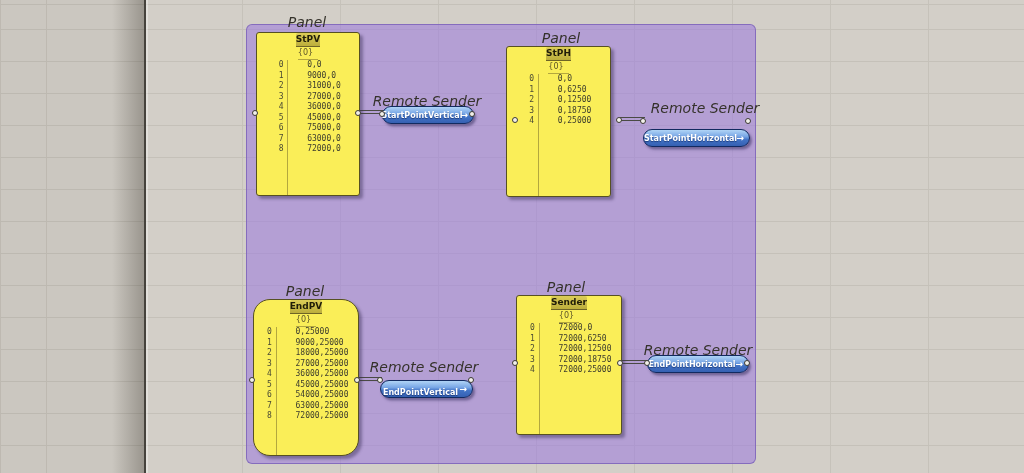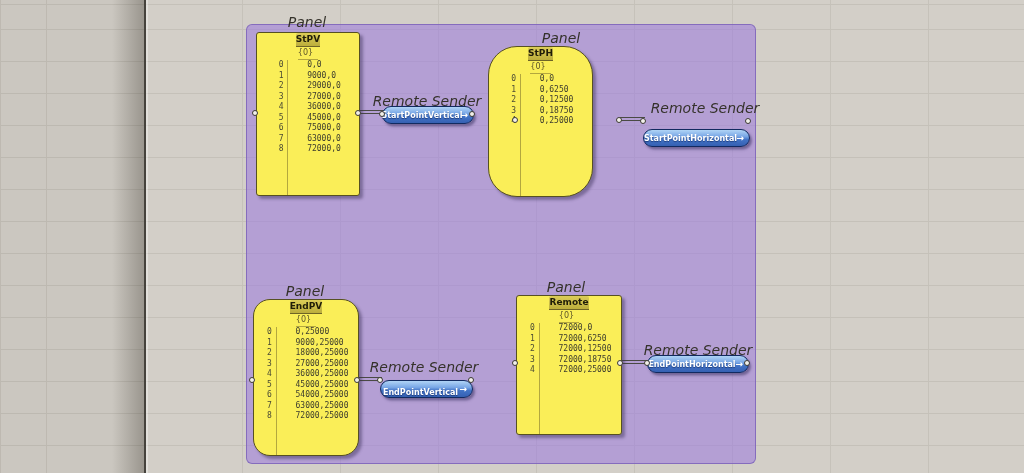--- a/index.html
+++ b/index.html
@@ -111,21 +111,21 @@
         <div class="prow">
           <span class="pidx">0</span>
           <span class="pval">0,0</span>
         </div>
         <div class="prow">
           <span class="pidx">1</span>
           <span class="pval">9000,0</span>
         </div>
         <div class="prow">
           <span class="pidx">2</span>
-          <span class="pval">29000,0</span>
+          <span class="pval">31000,0</span>
         </div>
         <div class="prow">
           <span class="pidx">3</span>
           <span class="pval">27000,0</span>
         </div>
         <div class="prow">
           <span class="pidx">4</span>
           <span class="pval">36000,0</span>
         </div>
         <div class="prow">
@@ -140,21 +140,21 @@
           <span class="pidx">7</span>
           <span class="pval">63000,0</span>
         </div>
         <div class="prow">
           <span class="pidx">8</span>
           <span class="pval">72000,0</span>
         </div>
       </div>
   </div>
 
-  <div class="panel" style="left:488px; top:46px; width:103px; height:149px;border-radius:29px;">
+  <div class="panel" style="left:506px; top:46px; width:103px; height:149px;">
     <div class="panel-title">StPH</div>
     <div class="panel-path">{0}</div>
     <div class="panel-rows">
         <div class="prow">
           <span class="pidx">0</span>
           <span class="pval">0,0</span>
         </div>
         <div class="prow">
           <span class="pidx">1</span>
           <span class="pval">0,6250</span>
@@ -211,21 +211,21 @@
           <span class="pval">63000,25000</span>
         </div>
         <div class="prow">
           <span class="pidx">8</span>
           <span class="pval">72000,25000</span>
         </div>
       </div>
   </div>
 
   <div class="panel" style="left:516px; top:295px; width:104px; height:138px;">
-    <div class="panel-title">Remote</div>
+    <div class="panel-title">Sender</div>
     <div class="panel-path">{0}</div>
     <div class="panel-rows">
         <div class="prow">
           <span class="pidx">0</span>
           <span class="pval">72000,0</span>
         </div>
         <div class="prow">
           <span class="pidx">1</span>
           <span class="pval">72000,6250</span>
         </div>

